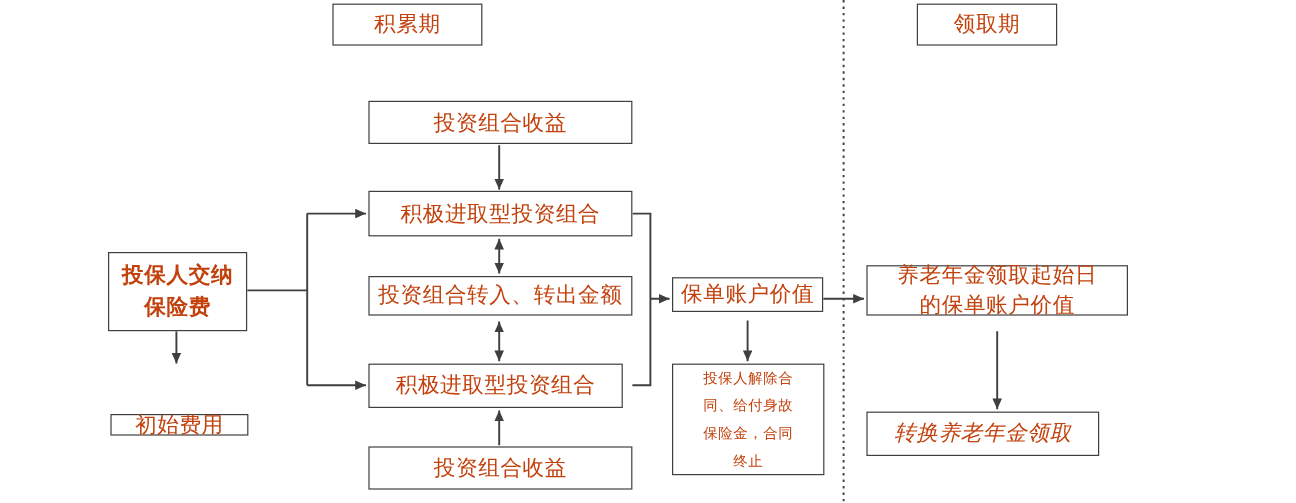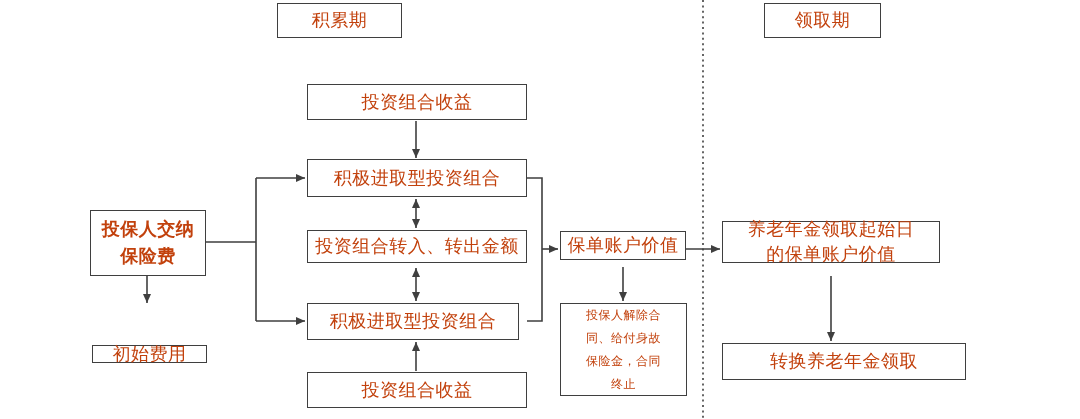--- a/index.html
+++ b/index.html
@@ -49,21 +49,21 @@
   .b-aggressive    { left: 307px; top: 303px; width: 212px; height: 37px; }
   .b-income-bottom { left: 307px; top: 372px; width: 220px; height: 36px; }
   
   .b-premium   { left: 90px;  top: 210px; width: 116px; height: 66px; line-height: 27px; font-weight: bold; }
   .b-initial   { left: 92px;  top: 305px; width: 115px; height: 18px; margin-top: 40px; }
   
   .b-policy    { left: 560px; top: 231px; width: 126px; height: 29px; }
   .b-term      { left: 560px; top: 303px; width: 127px; height: 93px; line-height: 23px; font-size: 12px; }
   
   .b-pension-start { left: 722px; top: 221px; width: 218px; height: 42px; }
-  .b-pension-conv  { left: 722px; top: 343px; width: 244px; height: 37px; }
+  .b-pension-conv  { left: 722px; top: 343px; width: 194px; height: 37px; font-style: italic; }
 </style>
 </head>
 <body>
 
 <div class="canvas">
 
   <svg class="connectors" viewBox="0 0 1080 419" xmlns="http://www.w3.org/2000/svg">
     <defs>
       <marker id="arr" viewBox="0 0 9 8" refX="9" refY="4" markerWidth="9" markerHeight="8" markerUnits="userSpaceOnUse" orient="auto-start-reverse">
         <path d="M0,0 L9,4 L0,8 z" fill="#3f3f3f"></path>

